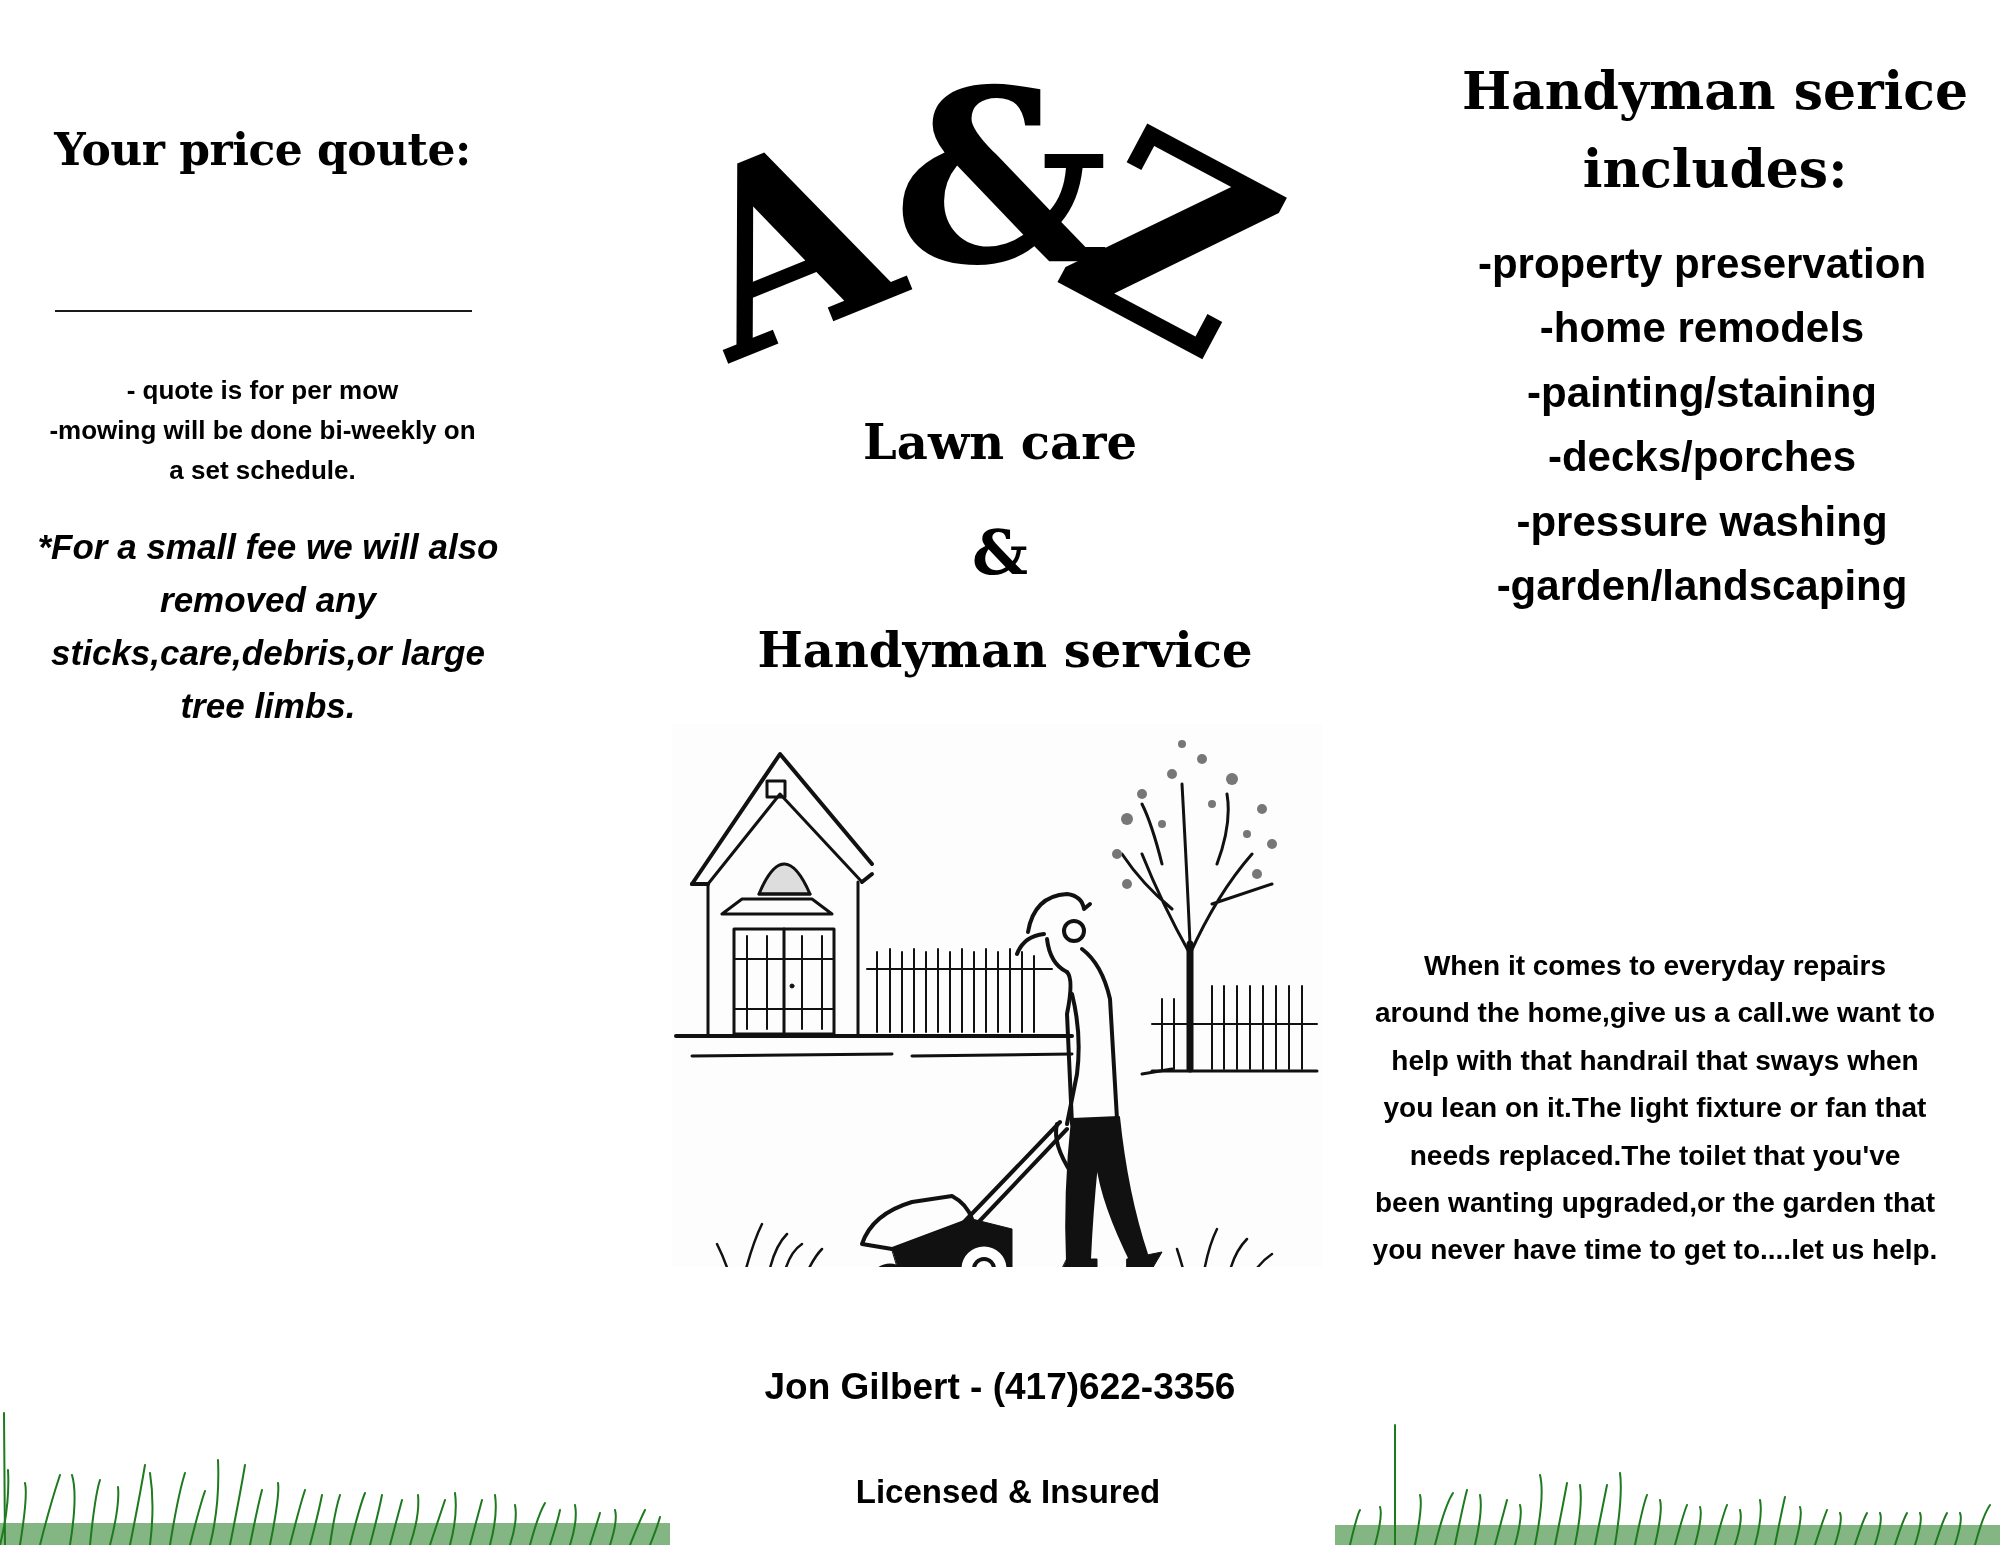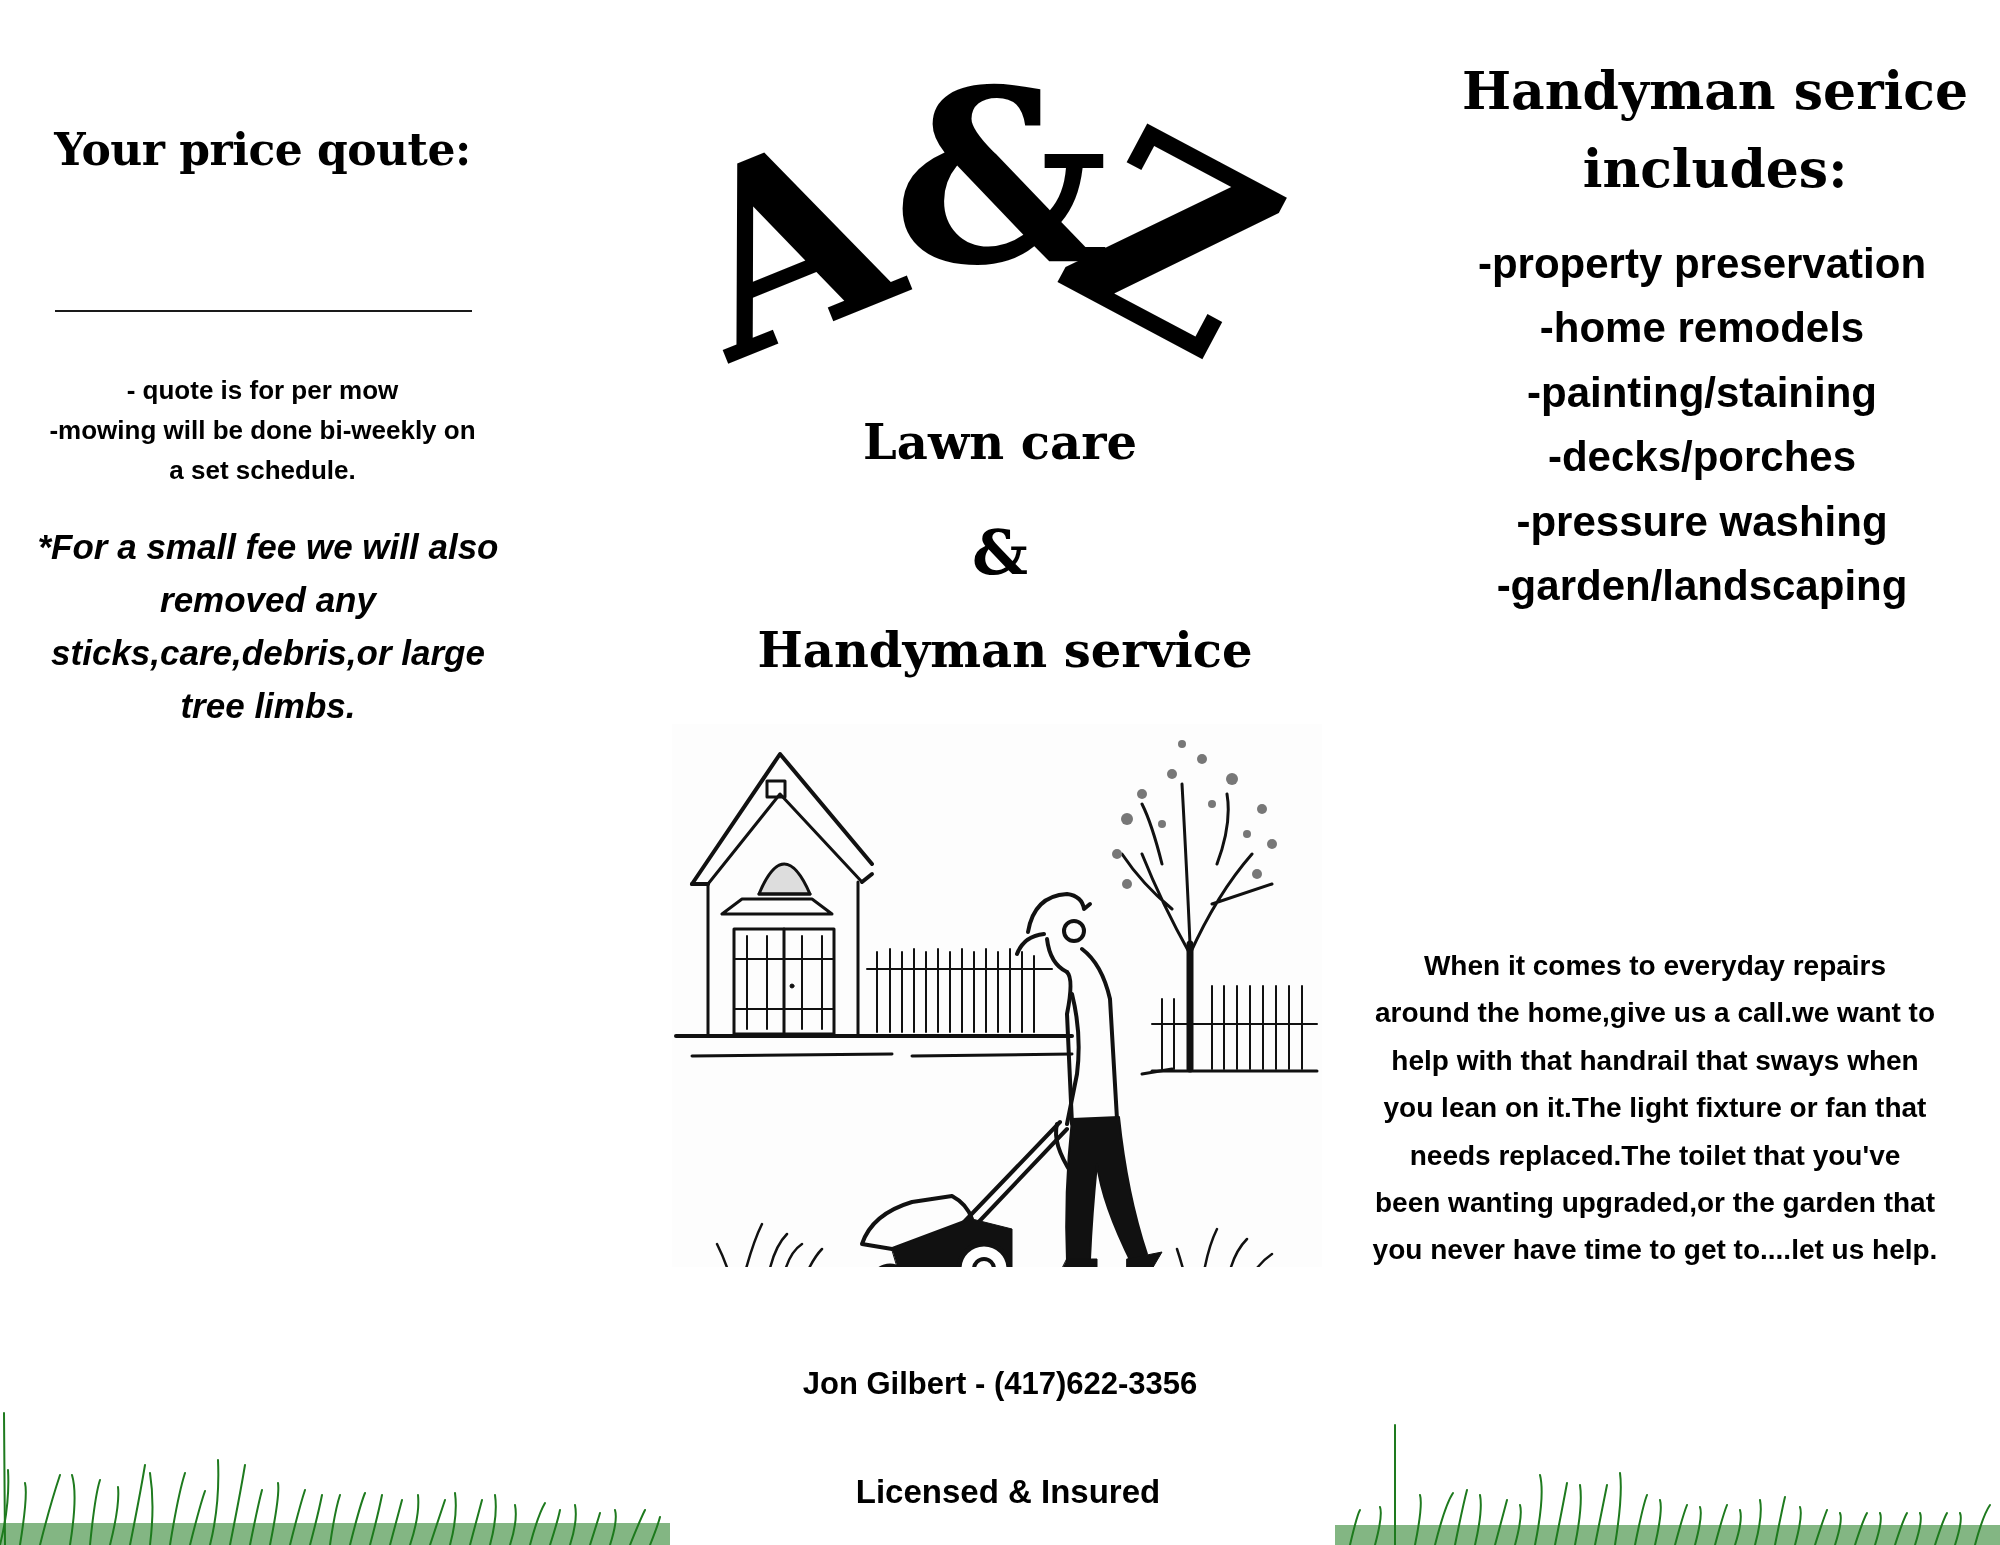--- a/index.html
+++ b/index.html
@@ -28,21 +28,21 @@
 
     
     #illustration { left: 672px; top: 724px; width: 650px; height: 543px; background: #fdfdfd; }
 
     
     #services-title { left: 1420px; width: 590px; top: 52px; font-size: 52px; line-height: 78px; }
     #services-list { left: 1400px; width: 604px; top: 232px; font-size: 42px; line-height: 64.4px; }
     #about-para { left: 1320px; width: 670px; top: 930px; font-size: 28px; line-height: 47.4px; margin-top: 12px; }
 
     
-    #contact-line { left: 660px; width: 680px; top: 1366px; font-size: 31px; }
+    #contact-line { left: 660px; width: 680px; top: 1366px; font-size: 37px; }
     #license-line { left: 668px; width: 680px; top: 1473px; font-size: 33px; }
 
     
     .grass { position: absolute; bottom: 0; height: 150px; }
     #grass-left { left: 0; width: 670px; }
     #grass-right { left: 1335px; width: 665px; }
   </style>
 </head>
 <body>
 

